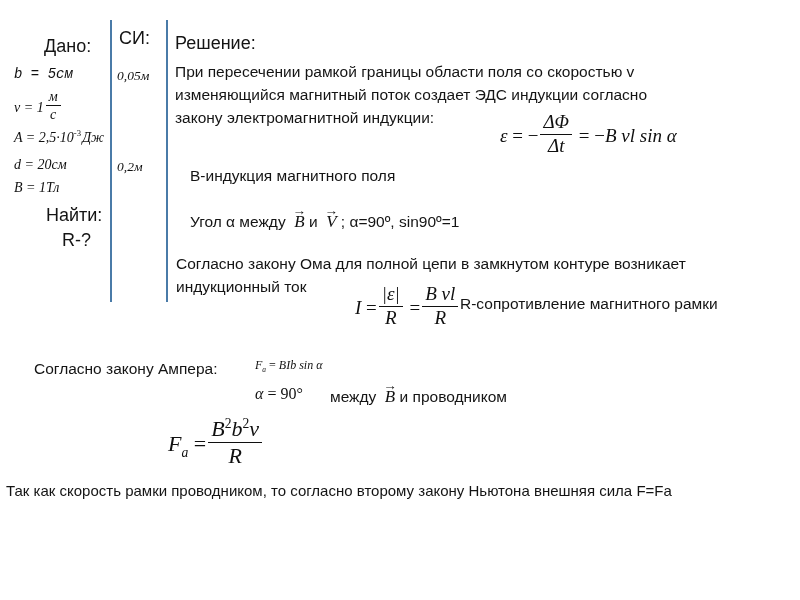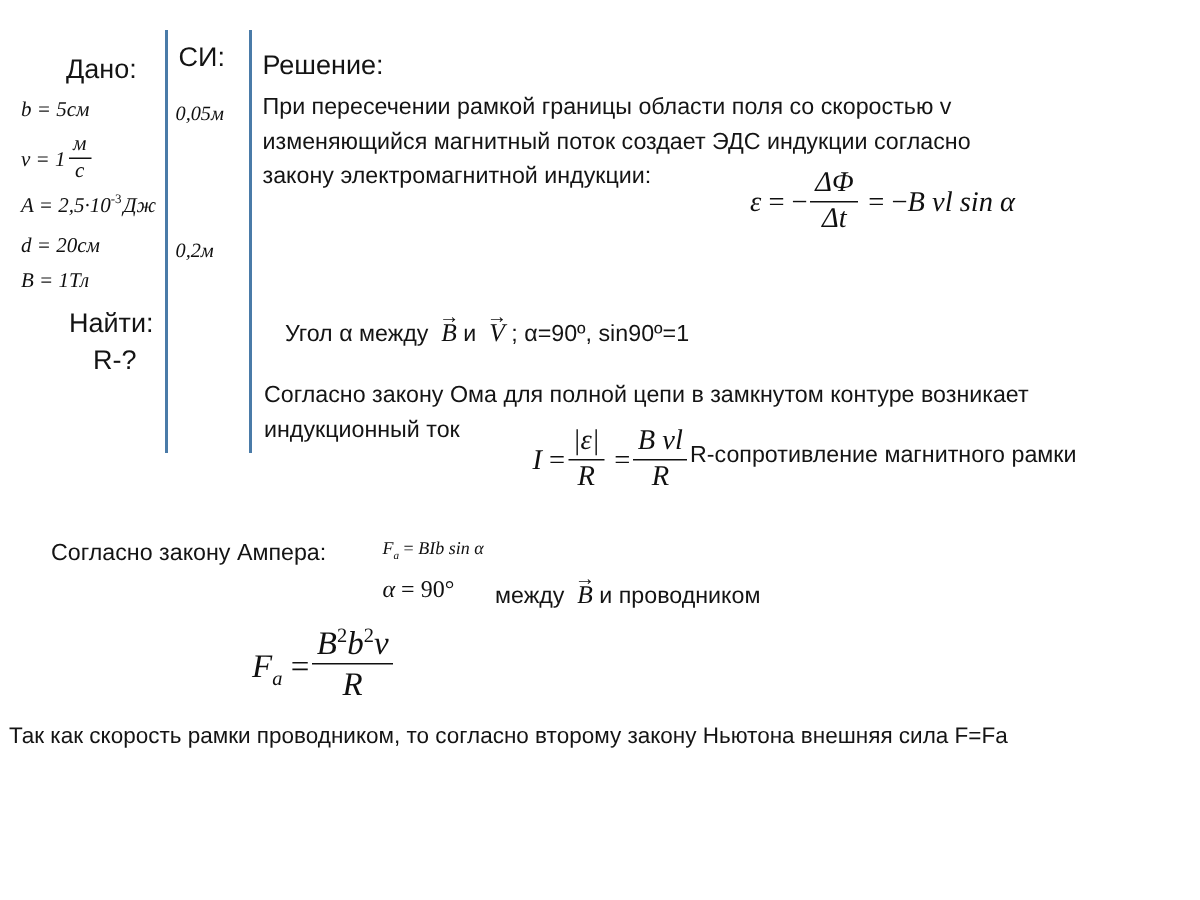--- a/index.html
+++ b/index.html
@@ -127,21 +127,21 @@
 </head>
 <body style="background: rgb(255, 255, 255);">
 
 <div class="slide">
 
   <div class="vrule" id="rule-1" style="background: rgb(74, 123, 168);"></div>
   <div class="vrule" id="rule-2" style="background: rgb(74, 123, 168);"></div>
 
   <div class="abs hdr" style="left:44px; top:36px;">Дано:</div>
 
-  <div class="abs given-math" style="left:14px; top:66px;">
+  <div class="abs given-math" style="left:14px; top:66px;font-family:Liberation Mono, monospace;">
     <span>b</span>
     <span>=</span>
     <span class="num">5</span><span>см</span>
   </div>
 
   <div class="abs given-math" style="left:14px; top:89px;">
     <span>v</span>
     <span>=</span>
     <span class="num">1</span><span class="frac"><span class="t">м</span><span class="b">с</span></span>
   </div>
@@ -178,20 +178,21 @@
   <div class="abs prose" style="left:175px; top:106px;">закону электромагнитной индукции:</div>
 
   <div class="abs math" style="left:500px; top:112px; font-size:19px;">
     <span>ε</span>
     <span class="up">=</span>
     <span class="up">−</span><span class="frac"><span class="t">ΔΦ</span><span class="b">Δt</span></span>
     <span class="up">=</span>
     <span class="up">−</span><span>B vl sin α</span>
   </div>
 
+  <div class="abs prose" style="left:190px; top:164px;">B-индукция магнитного поля</div>
 
   <div class="abs prose" style="left:190px; top:210px;">
     <span>Угол α между</span>
     <span class="math" style="font-size:17px;">&nbsp;<span class="vec"><span class="arw">→</span><span>B</span></span></span>
     <span>и</span>
     <span class="math" style="font-size:17px;">&nbsp;<span class="vec"><span class="arw">→</span><span>V</span></span></span>
     <span>; α=90º, sin90º=1</span>
   </div>
 
   <div class="abs prose" style="left:176px; top:275px;">индукционный ток</div>

